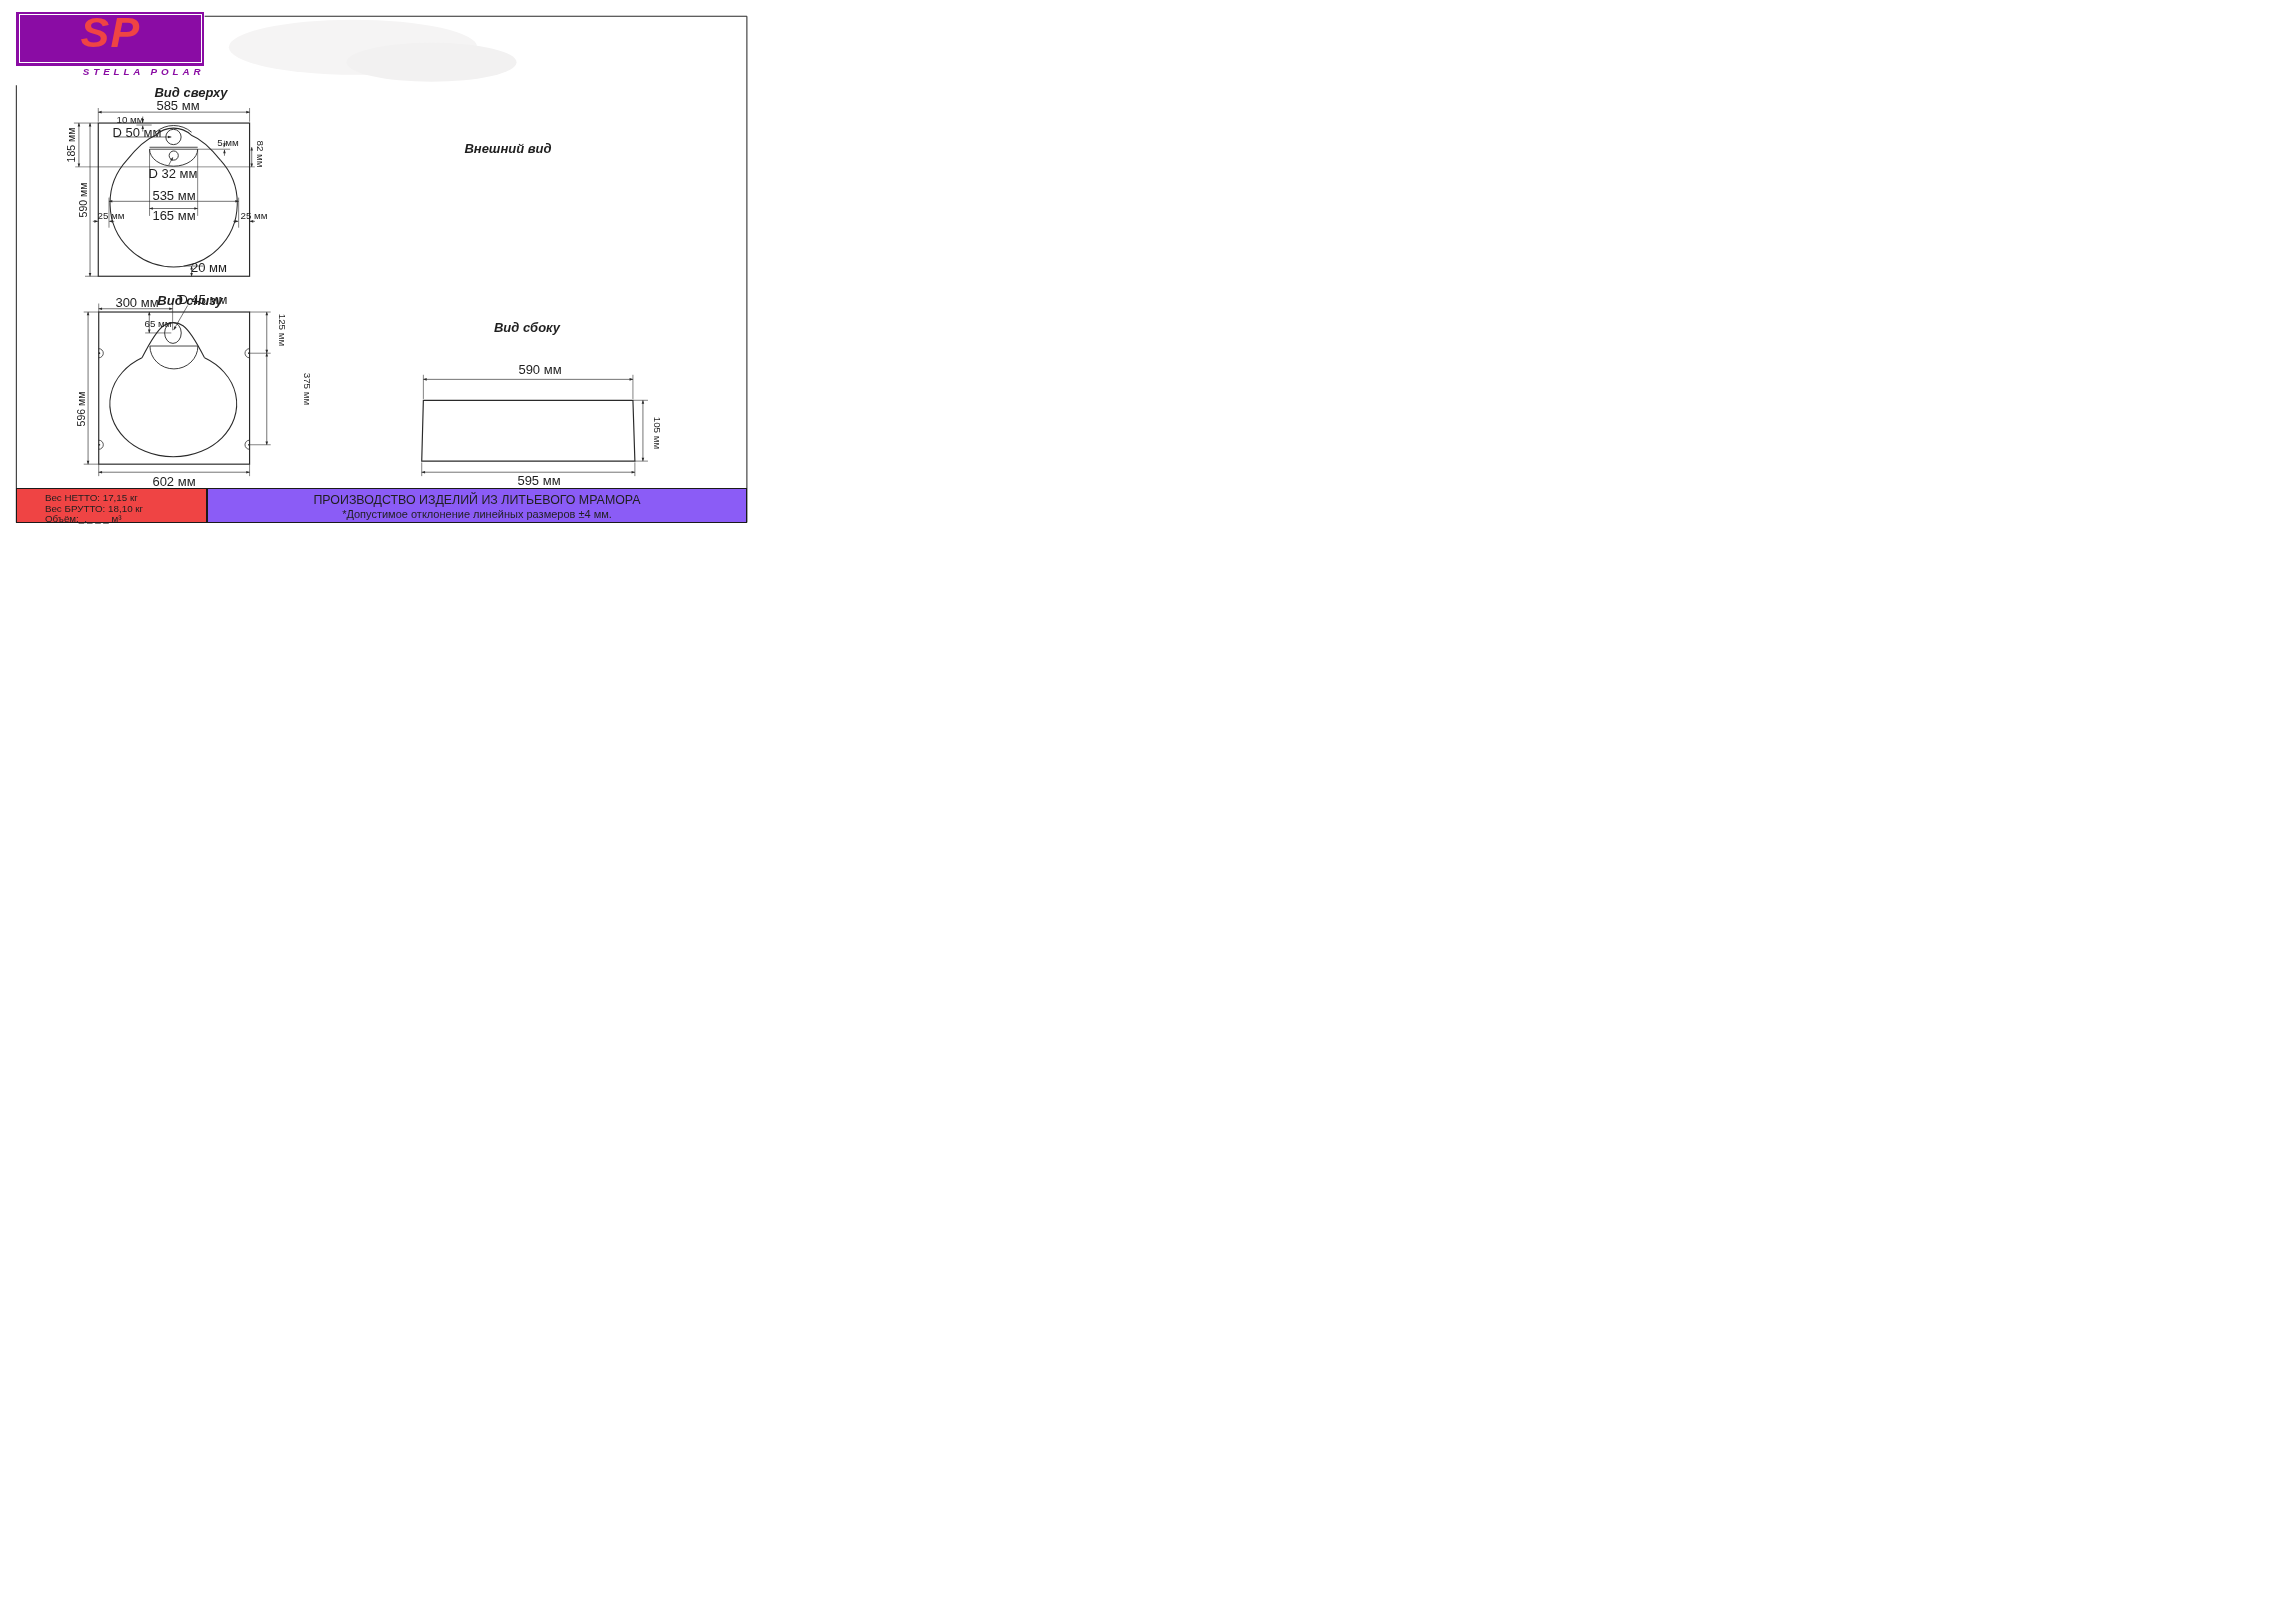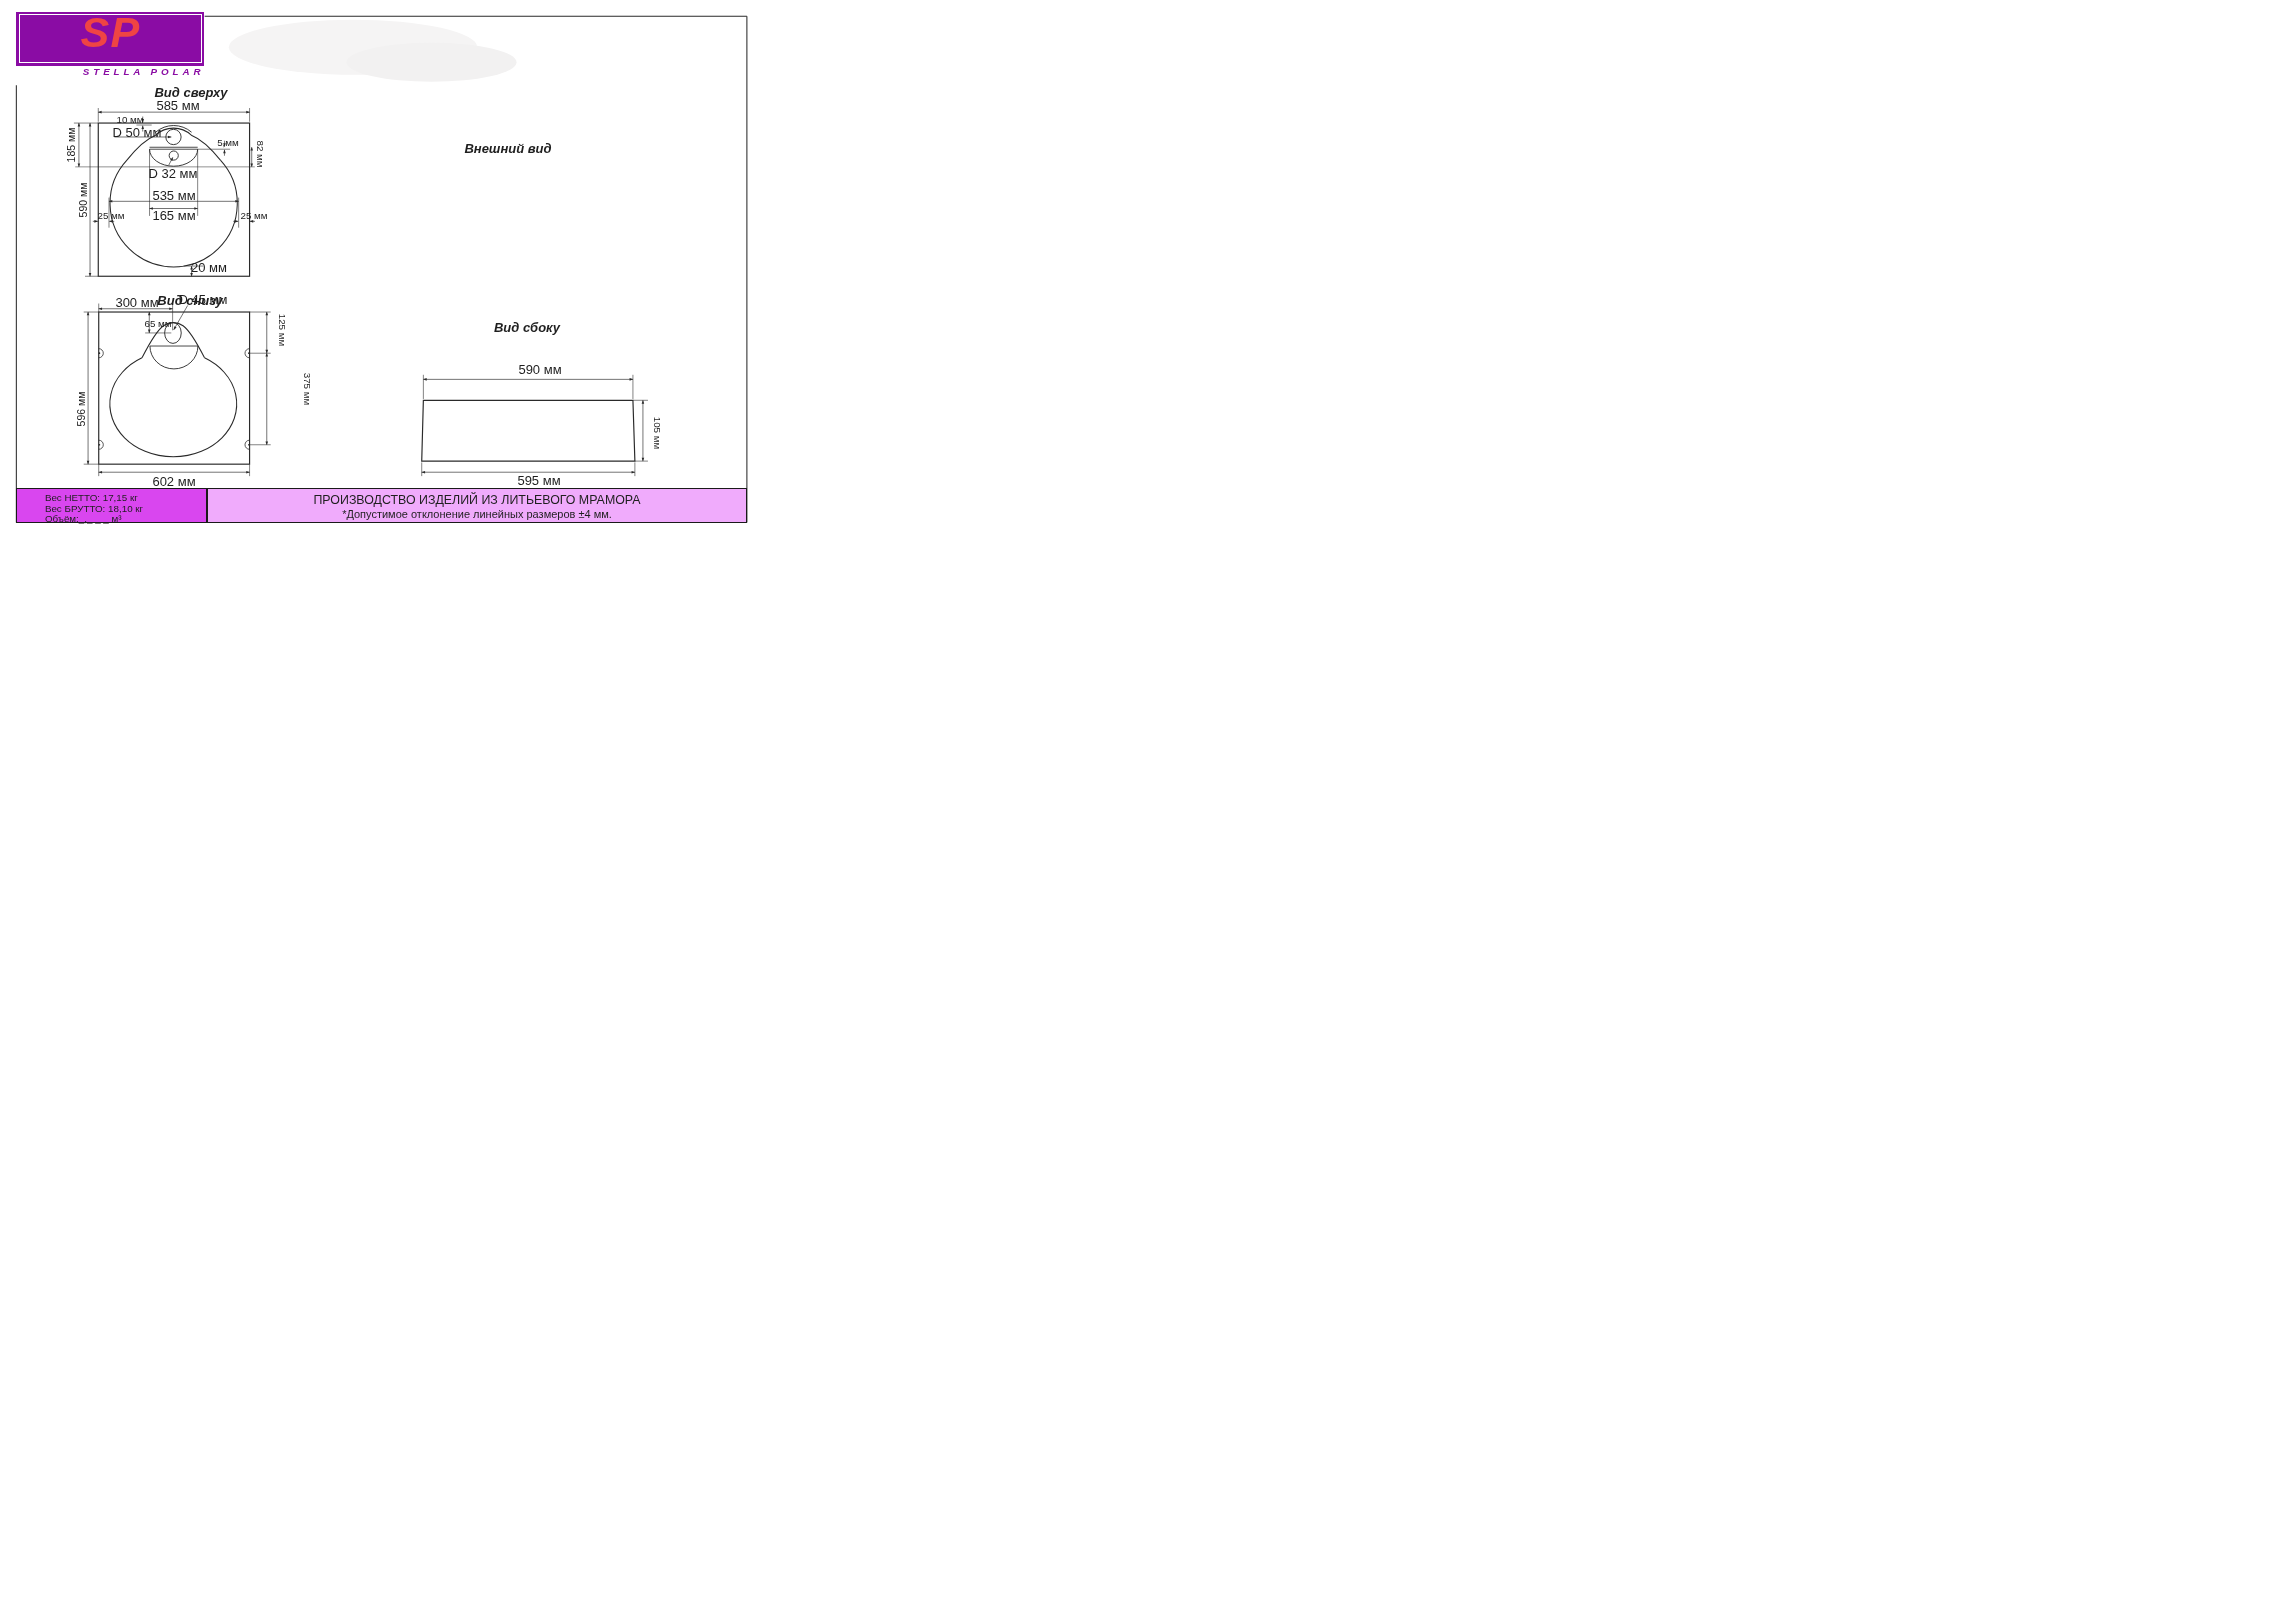--- a/index.html
+++ b/index.html
@@ -16,21 +16,21 @@
   
   #logo{position:absolute;left:16.4px;top:11.8px;width:188px;height:54px;}
   #logo .box{position:absolute;inset:0;background:var(--purple,#8a0ca4);}
   #logo .inner{position:absolute;left:2.6px;top:2.6px;right:2.6px;bottom:2.6px;border:1px solid #ffffff;}
   #logo .sp{position:absolute;left:0;top:-3.9px;width:100%;text-align:center;
             font-size:43px;font-weight:800;font-style:italic;color:#ef4444;letter-spacing:1.3px;}
   #brand{position:absolute;left:16.4px;top:66px;width:188px;text-align:right;
          font-size:9.8px;font-weight:bold;font-style:italic;letter-spacing:3.9px;color:#8a0ca4;}
   
   #infoBox{position:absolute;left:16.4px;top:488px;width:191px;height:35px;
-           background:#d946ef;border:1.3px solid #1a1a1a;box-sizing:border-box;}
+           background:#ef4444;border:1.3px solid #1a1a1a;box-sizing:border-box;}
   #infoBox div{position:absolute;left:27.5px;font-size:9.8px;}
   #banner{position:absolute;left:207px;top:488px;width:540px;height:35px;
           background:#c9c9ca;border:1.3px solid #1a1a1a;box-sizing:border-box;text-align:center;}
   #banner .l1{position:absolute;width:100%;top:3.9px;font-size:12.4px;}
   #banner .l2{position:absolute;width:100%;top:19px;font-size:11px;}
 </style>
 </head>
 <body>
 
 <div id="page" style="--purple: #8a0ca4;">
@@ -202,19 +202,19 @@
   <div class="lbl big" style="left:540px;top:369px;">590 мм</div>
   <div class="lbl sm rotr" style="left:657px;top:433px;">105 мм</div>
   <div class="lbl big" style="left:539px;top:480px;">595 мм</div>
 
   <div id="infoBox">
     <div style="top:3.3px;">Вес НЕТТО: 17,15 кг</div>
     <div style="top:13.7px;">Вес БРУТТО: 18,10 кг</div>
     <div style="top:24px;">Объём:_,_ _ _ м³</div>
   </div>
 
-  <div id="banner" style="background: #f0abfc;">
+  <div id="banner" style="background: #8b5cf6;">
     <div class="l1">ПРОИЗВОДСТВО ИЗДЕЛИЙ ИЗ ЛИТЬЕВОГО МРАМОРА</div>
     <div class="l2">*Допустимое отклонение линейных размеров ±4 мм.</div>
   </div>
 
 </div>
 
 
 </body></html>

